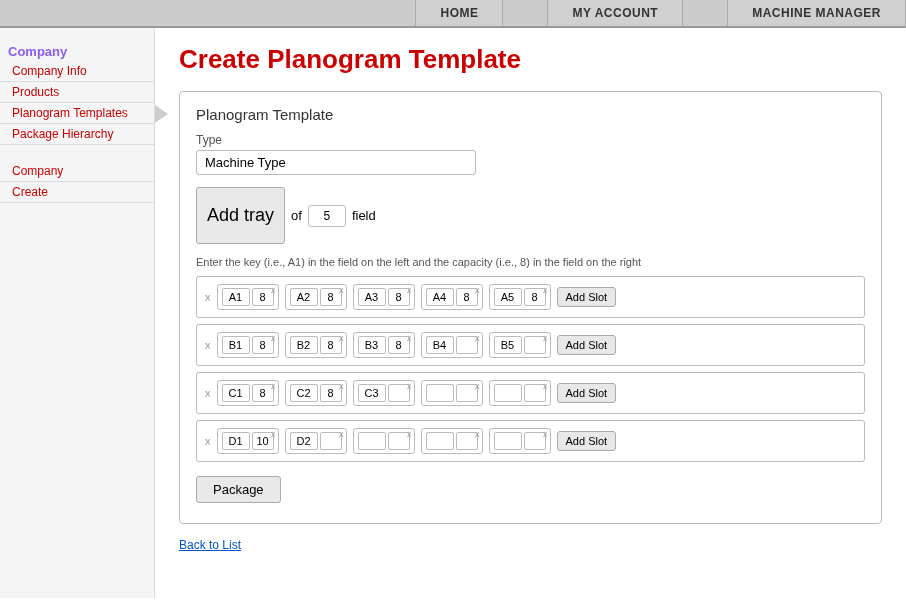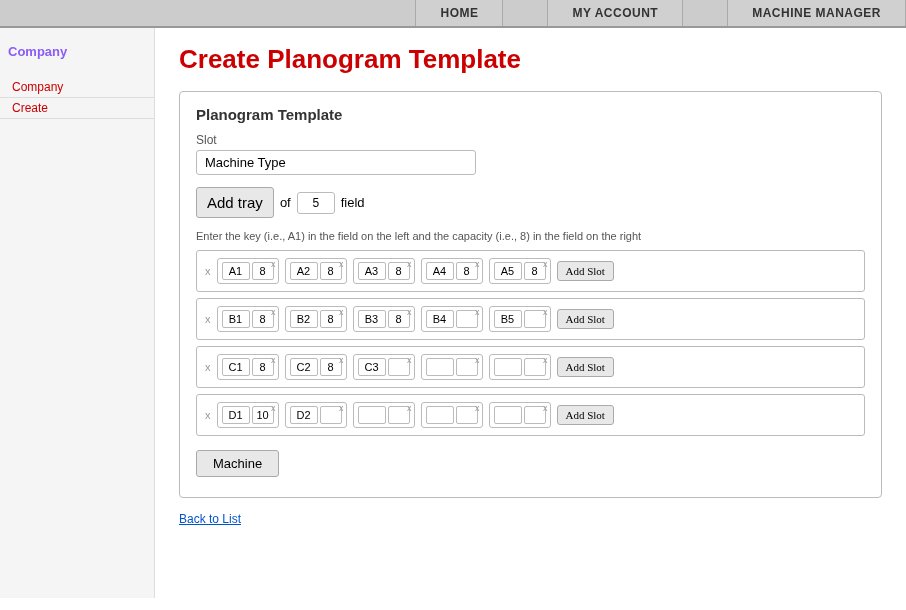--- a/index.html
+++ b/index.html
@@ -70,21 +70,21 @@
 
     .form-card {
       border: 1px solid #bbb;
       border-radius: 4px;
       padding: 14px 16px 20px 16px;
       background: #fff;
     }
 
     .form-card-title {
       font-size: 15px;
-      font-weight: bold;
+      font-weight: normal;
       color: #333;
       margin-bottom: 10px;
     }
 
     .field-label {
       font-size: 12px;
       color: #555;
       margin-bottom: 3px;
     }
 
@@ -107,22 +107,22 @@
       display: flex;
       align-items: center;
       gap: 6px;
       margin-bottom: 12px;
     }
 
     .add-tray-btn {
       background: #e8e8e8;
       border: 1px solid #aaa;
       border-radius: 3px;
-      padding: 6px 10px;
-      font-size: 15px;
+      padding: 17px 10px;
+      font-size: 18px;
       cursor: pointer;
     }
 
     .slots-input {
       border: 1px solid #bbb;
       border-radius: 3px;
       padding: 3px 5px;
       width: 38px;
       font-size: 12px;
       text-align: center;
@@ -199,21 +199,20 @@
     }
 
     .add-slot-btn {
       background: #e8e8e8;
       border: 1px solid #aaa;
       border-radius: 3px;
       padding: 3px 8px;
       font-size: 11px;
       cursor: pointer;
       white-space: nowrap;
-      font-family: Liberation Serif, serif;
     }
 
     .create-btn {
       background: #e8e8e8;
       border: 1px solid #aaa;
       border-radius: 3px;
       padding: 5px 16px;
       font-size: 13px;
       cursor: pointer;
       margin-top: 14px;
@@ -243,35 +242,50 @@
 
 <div class="top-nav" id="top-nav">
     <a href="#">HOME</a>
     <a href="#">MY ACCOUNT</a>
     <a href="#">MACHINE MANAGER</a>
   </div>
 
 <div class="layout">
   <div class="sidebar">
     <div class="sidebar-section-title">Company</div>
+    <div id="sidebar-links-1">
+        <div style="position: relative;">
+          <a href="#" class="sidebar-link">Company Info</a>
+        </div>
+        <div style="position: relative;">
+          <a href="#" class="sidebar-link">Products</a>
+        </div>
+        <div style="position: relative;">
+          <a href="#" class="sidebar-link">Planogram Templates</a>
+          <div class="arrow-right"></div>
+        </div>
+        <div style="position: relative;">
+          <a href="#" class="sidebar-link">Package Hierarchy</a>
+        </div>
+      </div>
     <div class="sidebar-spacer"></div>
     <div id="sidebar-links-2">
         <a href="#" class="sidebar-link">Company</a>
         <a href="#" class="sidebar-link">Create</a>
       </div>
     <div class="sidebar-spacer"></div>
   </div>
 
   <div class="main-content">
     <h1 class="page-title">Create Planogram Template</h1>
 
     <div class="form-card">
       <div class="form-card-title">Planogram Template</div>
 
-      <div class="field-label">Slot</div>
+      <div class="field-label">Type</div>
       <input class="name-input" type="text" value="Machine Type" style="">
 
       <div class="tray-row">
         <button class="add-tray-btn">Add tray</button>
         <span>of</span>
         <input class="slots-input" type="text" value="5" style="">
         <span>field</span>
       </div>
 
       <div class="key-hint">Enter the key (i.e., A1) in the field on the left and the capacity (i.e., 8) in the field on the right</div>
@@ -389,19 +403,19 @@
             <div class="slot-group">
               <span class="slot-x">x</span>
               <input class="slot-key-input" type="text" style="">
               <input class="slot-cap-input" type="text" style="">
             </div>
             <button class="add-slot-btn">Add Slot</button>
           </div>
         </div>
 
       <div>
-        <button class="create-btn">Machine</button>
+        <button class="create-btn">Package</button>
       </div>
     </div>
 
     <a href="#" class="back-to-list">Back to List</a>
   </div>
 </div>
 
 </body></html>

